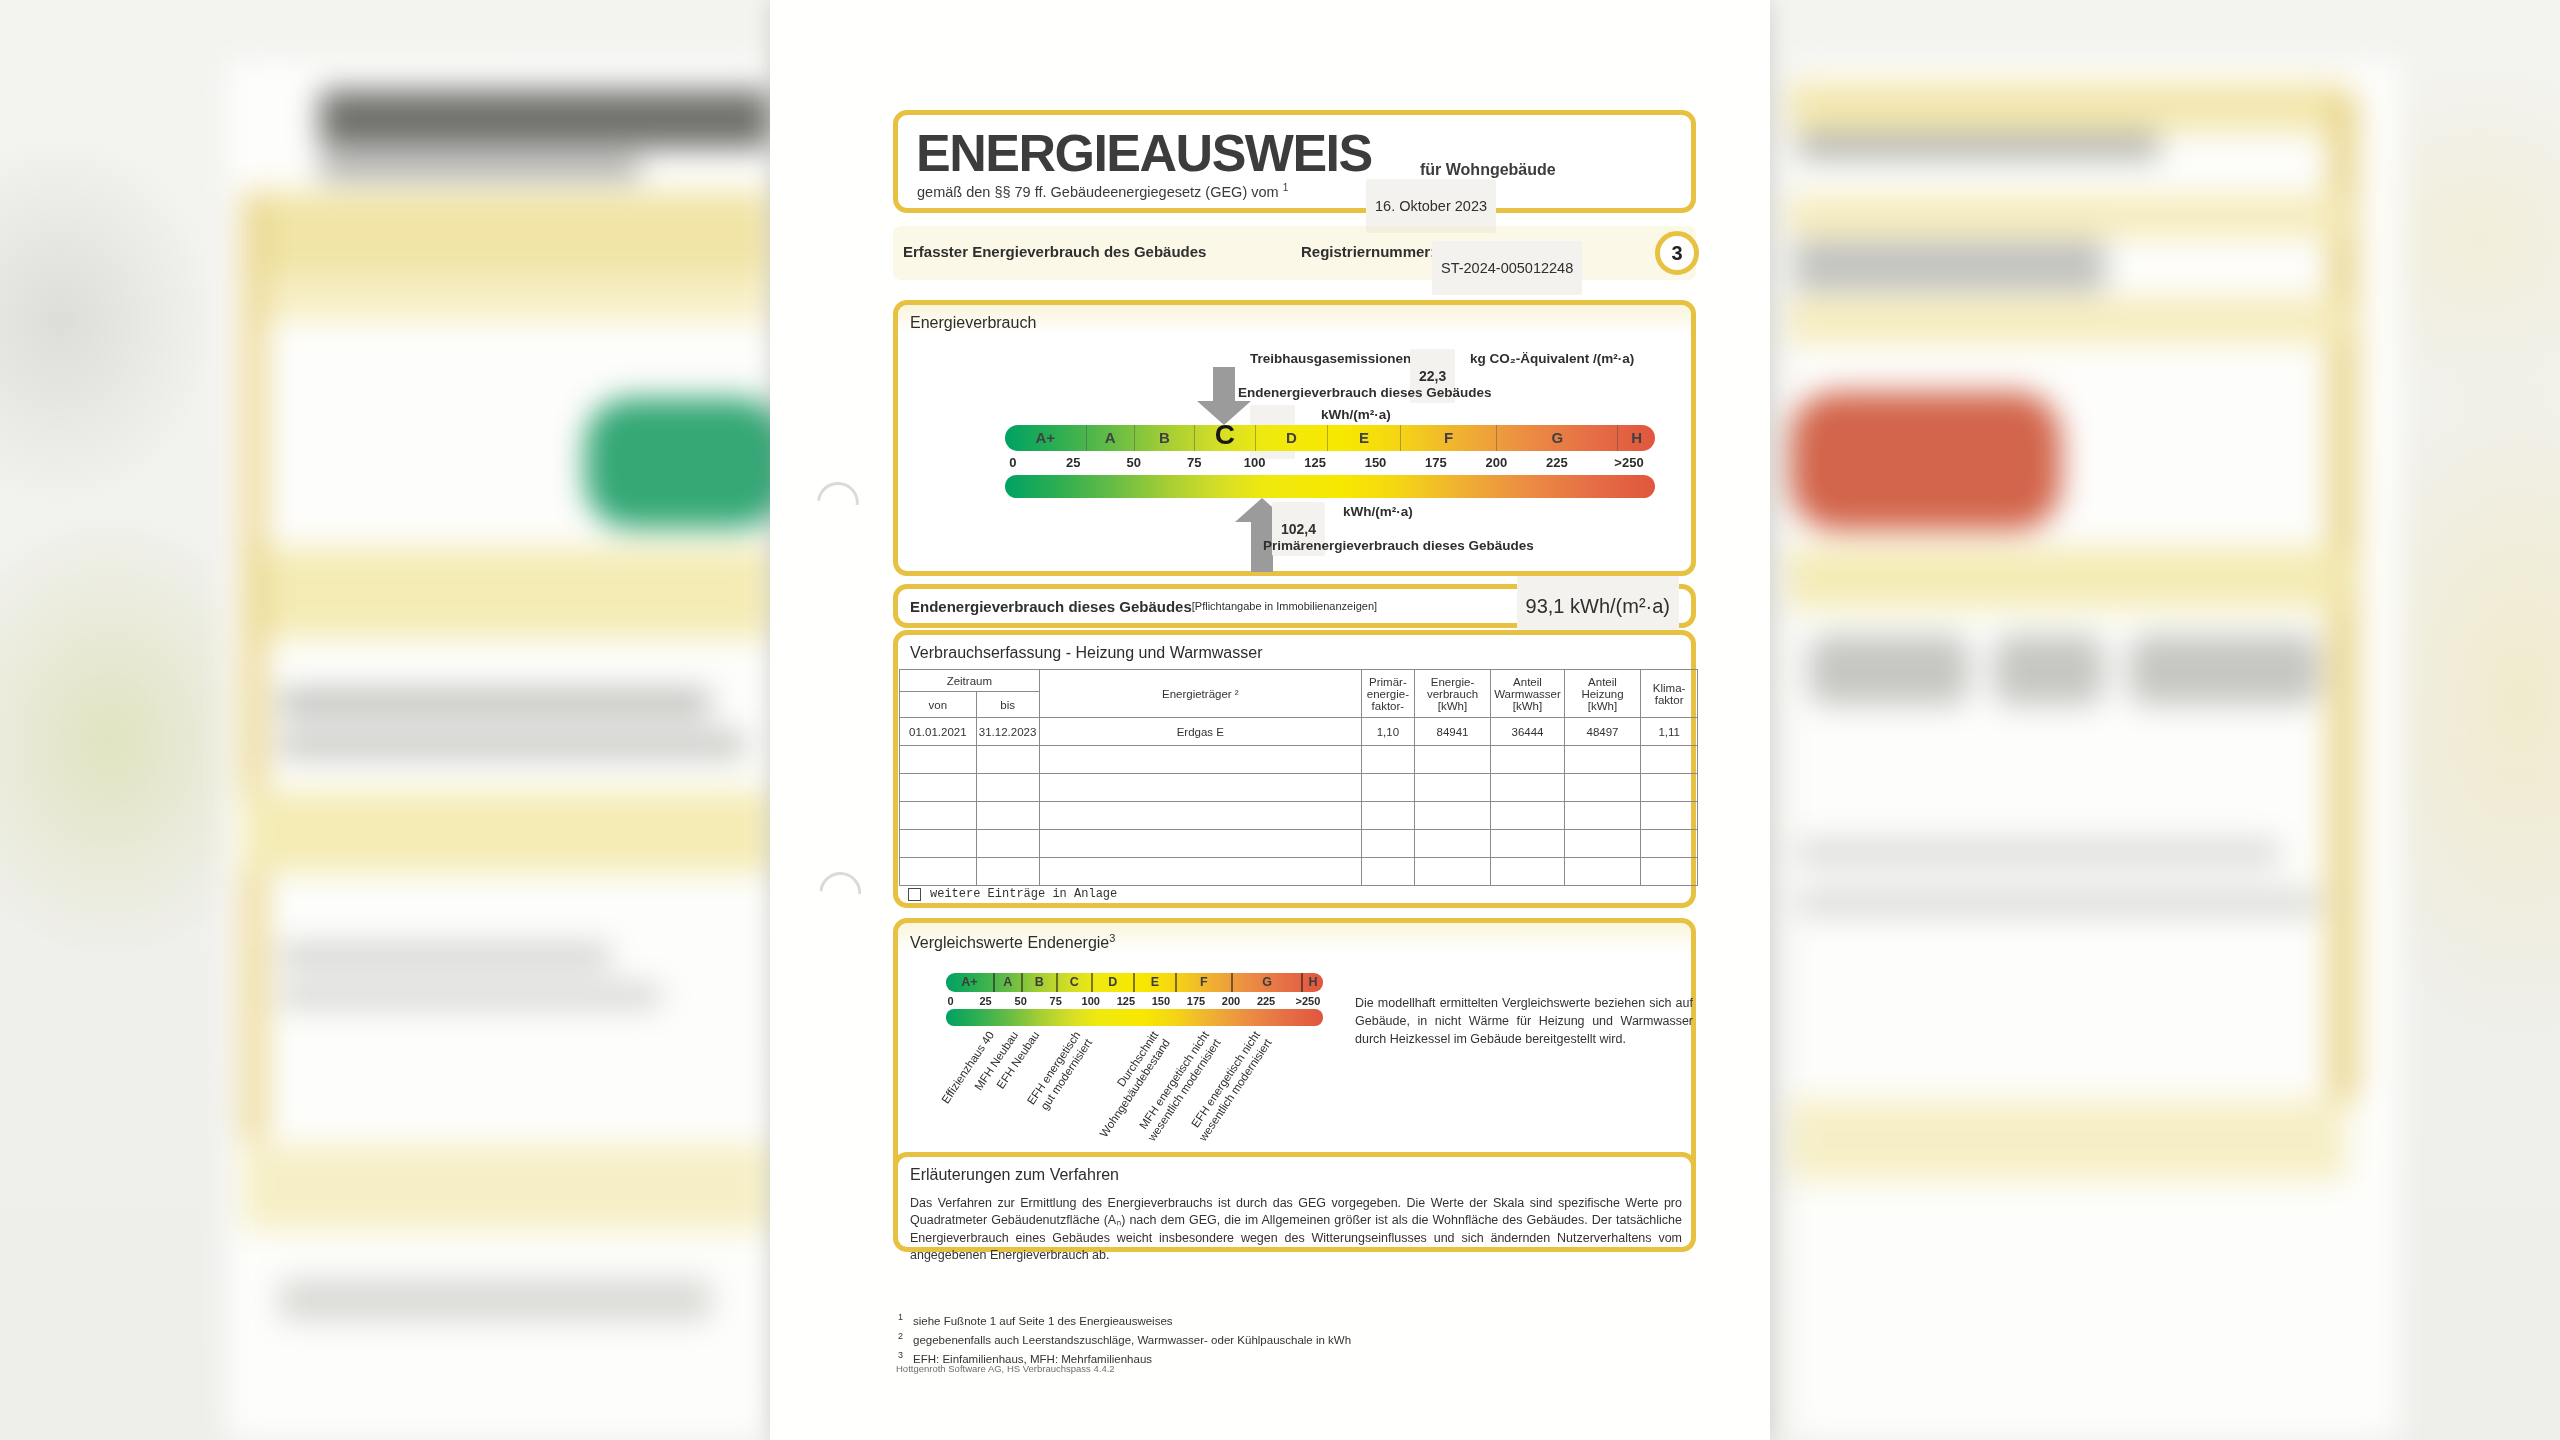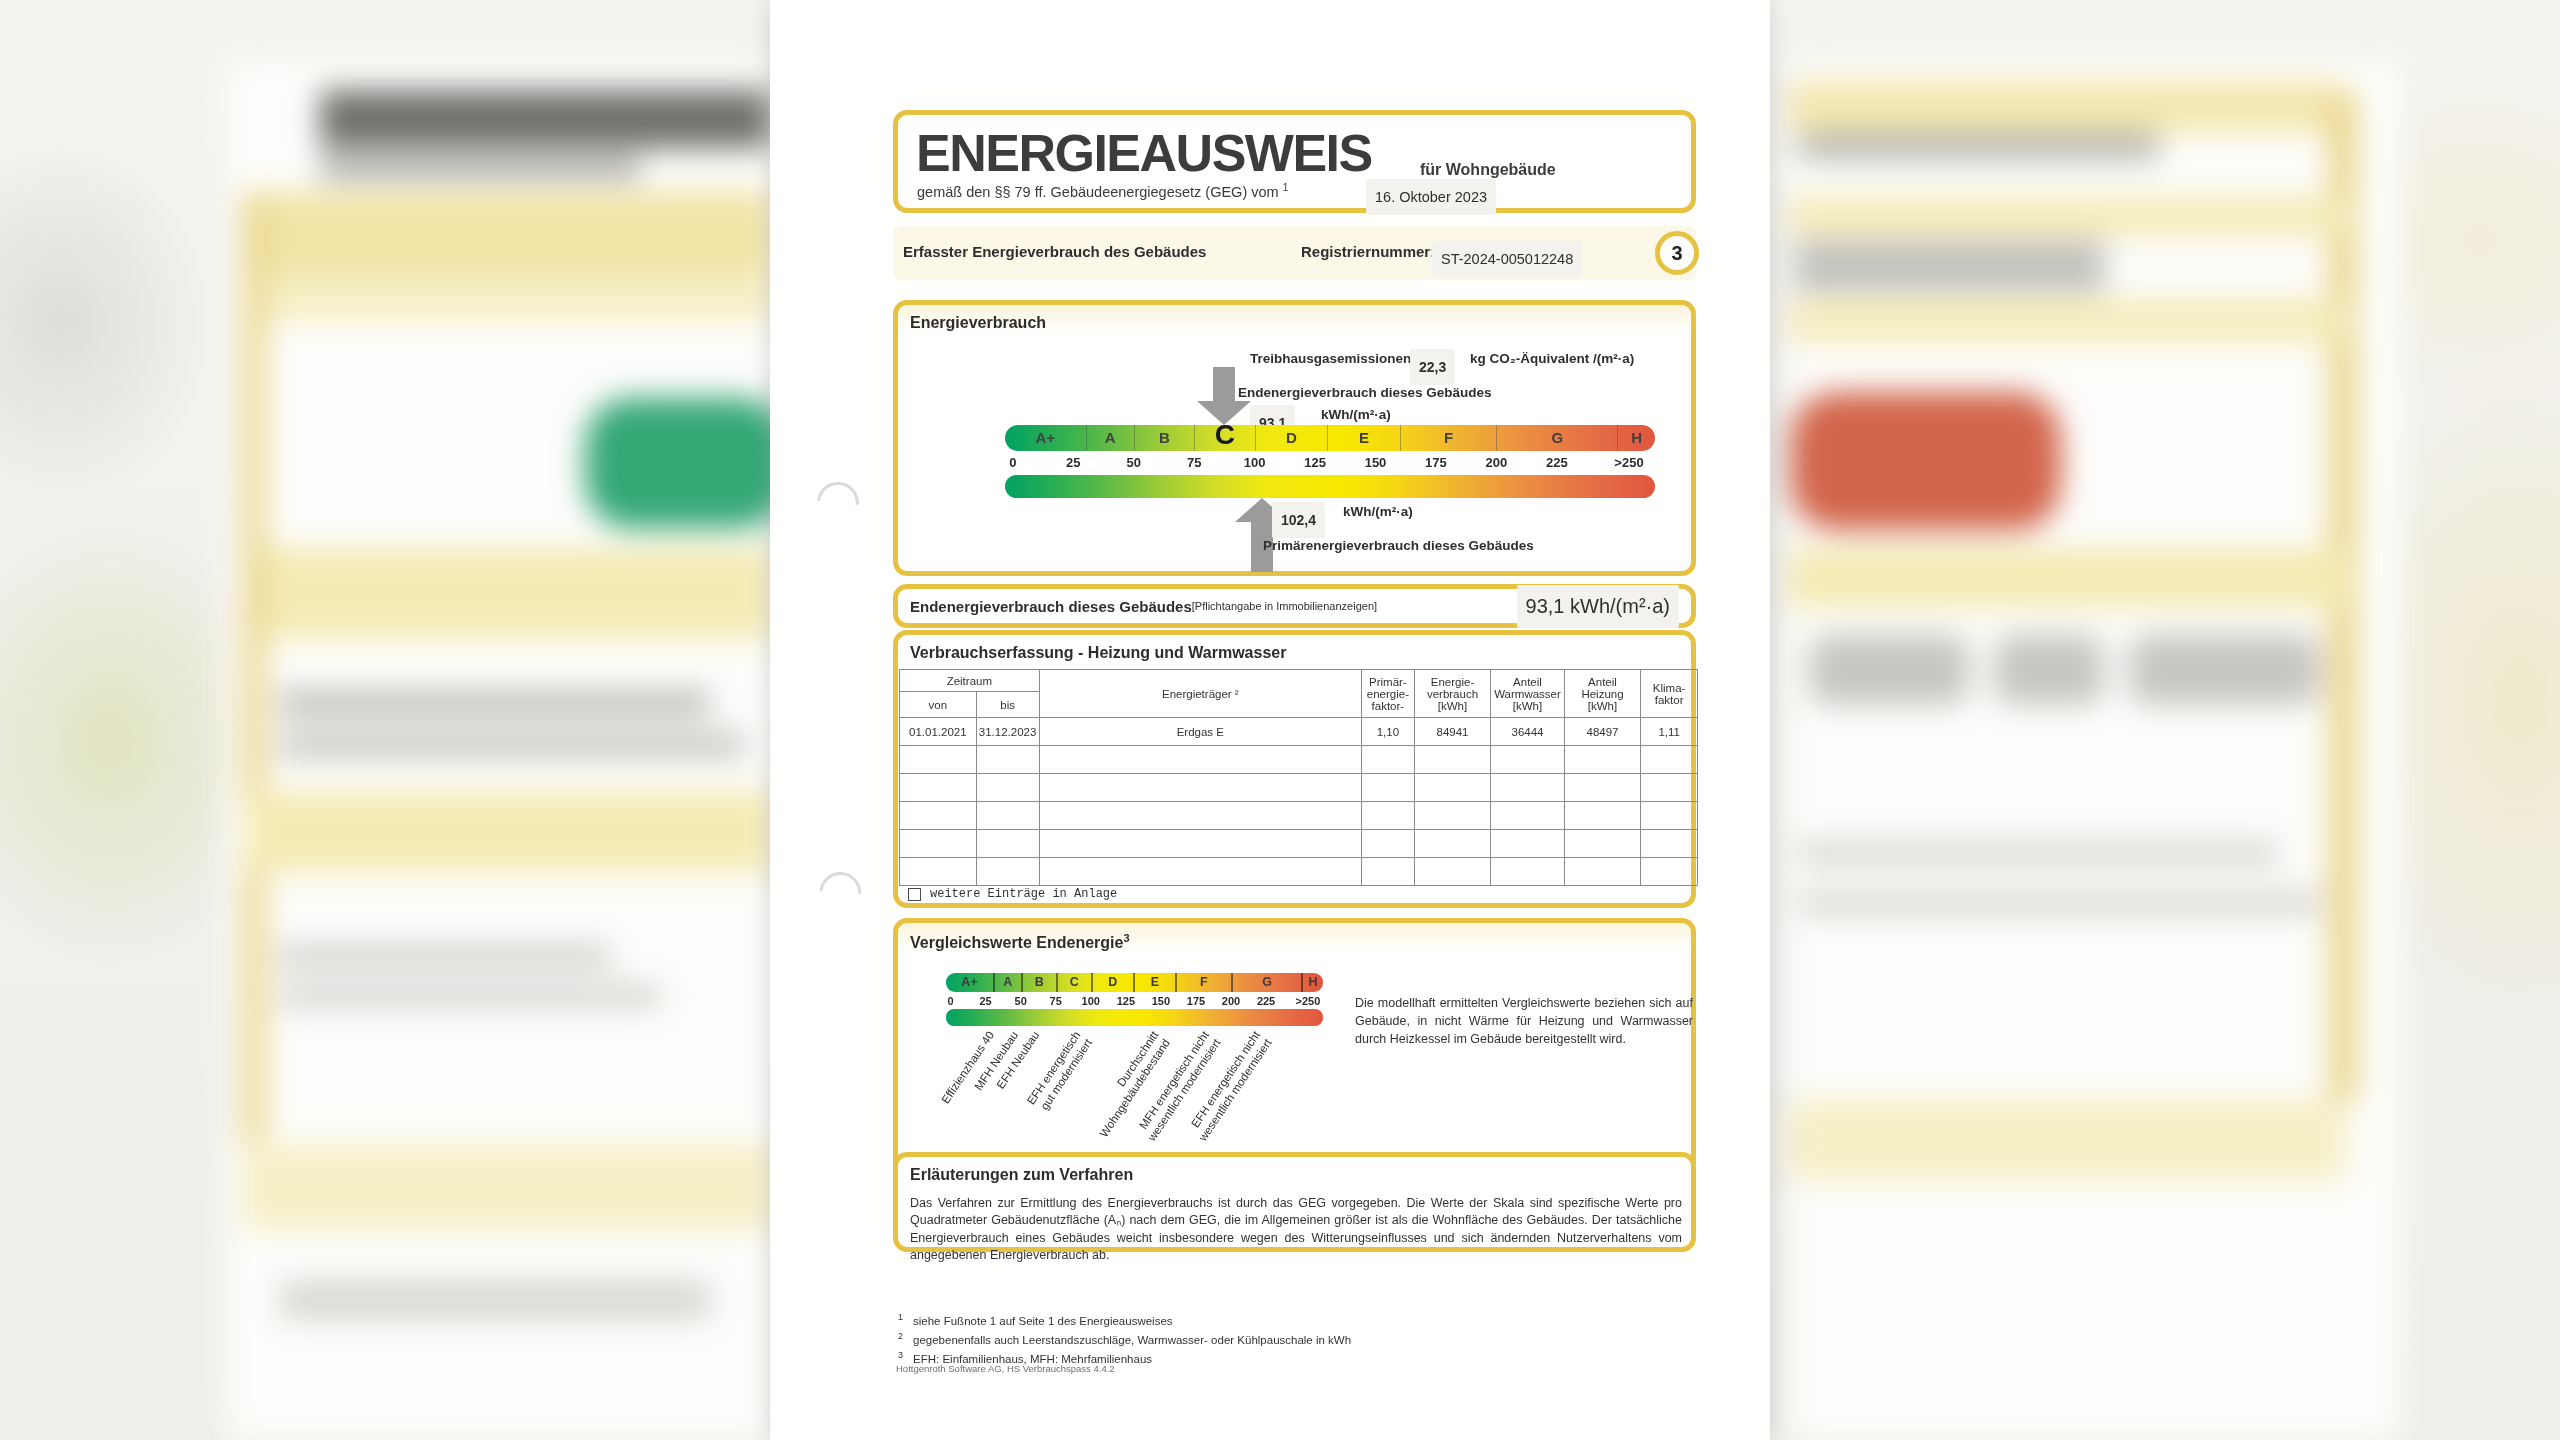--- a/index.html
+++ b/index.html
@@ -22,40 +22,40 @@
   
   .sheet { position:absolute; left:770px; top:0; width:1000px; height:1440px;
     background:#fffffe; box-shadow:0 0 22px rgba(0,0,0,.14); }
   .hole { position:absolute; width:42px; height:21px; border:3px solid #dadad7; border-bottom:none;
     border-top-left-radius:42px; border-top-right-radius:42px; background:transparent; }
 
   .ybox { position:absolute; left:123px; width:803px; background:#fff;
     border:5px solid #e7c242; border-radius:14px; }
   .tint-top { position:absolute; left:0; right:0; top:0; height:30px; border-radius:9px 9px 0 0;
     background:linear-gradient(180deg, rgba(240,222,140,.30), rgba(240,222,140,0)); pointer-events:none; }
-  .field { background:#f3f2ee; padding:10px 9px; border-radius:2px; }
+  .field { background:#f3f2ee; padding:19px 9px; border-radius:2px; }
 
   
   .hd-title { position:absolute; left:18px; top:8px; font-size:52px; font-weight:700;
     letter-spacing:-1.5px; color:#3c3c3c; }
   .hd-for { position:absolute; left:522px; top:46px; font-size:16px; font-weight:700; color:#3c3c3c; }
   .hd-law { position:absolute; left:19px; top:67px; font-size:14.5px; color:#3a3a3a; }
   .hd-law sup { font-size:10px; }
   .hd-date { position:absolute; left:468px; top:64px; font-size:14.5px; }
 
   
   .reg-band { position:absolute; left:123px; top:226px; width:803px; height:54px;
     background:rgba(247,236,190,.35); border-radius:8px; }
   .reg-label { position:absolute; left:133px; top:243px; font-size:15px; font-weight:700; }
   .reg-num-label { position:absolute; left:531px; top:243px; font-size:15px; font-weight:700; }
   .reg-num { position:absolute; left:662px; top:241px; font-size:14.5px; }
   .badge { position:absolute; left:885px; top:231px; width:44px; height:44px; border:5px solid #e7c242;
     border-radius:50%; background:#fff; text-align:center; line-height:34px; font-size:20px; font-weight:700; color:#222; }
 
-  .sec-title { position:absolute; left:12px; top:9px; font-size:16px; font-weight:700; color:#2d2d2d; }
+  .sec-title { position:absolute; left:12px; top:9px; font-size:16px; font-weight:400; color:#2d2d2d; }
 
   
   .box-energy { top:300px; height:276px; }
   .ghg-label { position:absolute; left:352px; top:46px; font-size:13.5px; font-weight:700; }
   .ghg-value { position:absolute; left:512px; top:44px; font-size:14px; font-weight:700; }
   .ghg-unit  { position:absolute; left:572px; top:46px; font-size:13.5px; font-weight:700; }
   .end-label { position:absolute; left:340px; top:80px; font-size:13.5px; font-weight:700; }
   .end-value { position:absolute; left:352px; top:100px; font-size:14px; font-weight:700; }
   .end-unit  { position:absolute; left:423px; top:102px; font-size:13.5px; font-weight:700; }
   .pri-value { position:absolute; left:374px; top:197px; font-size:14px; font-weight:700; }

